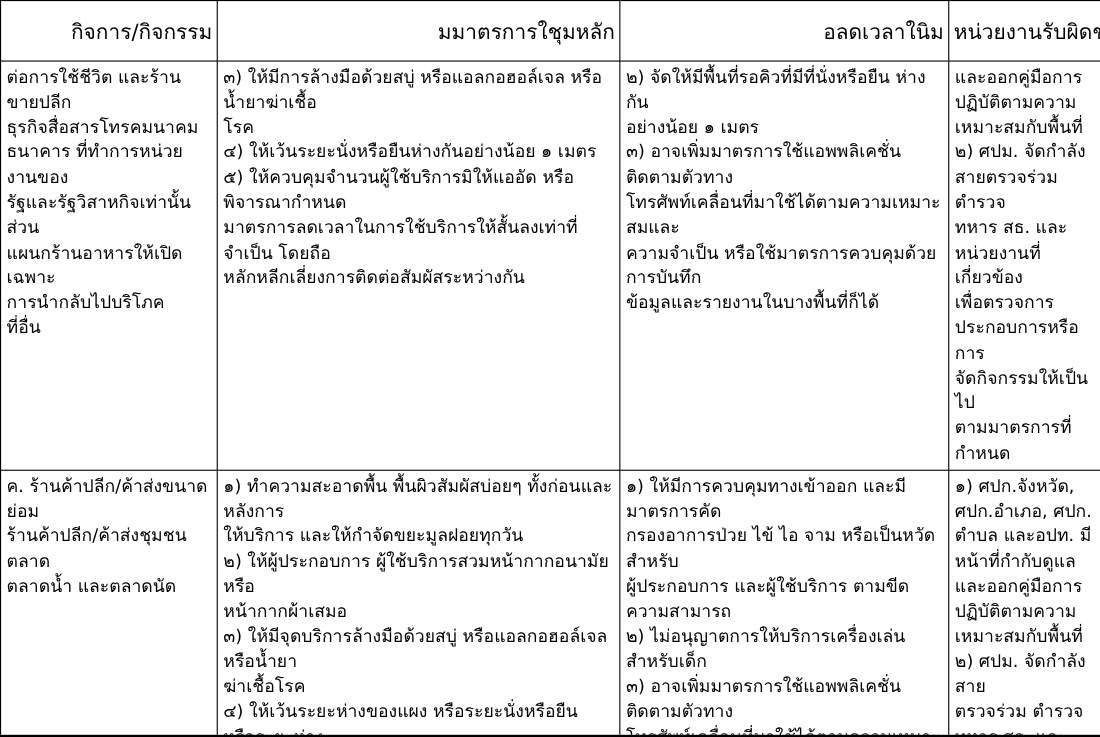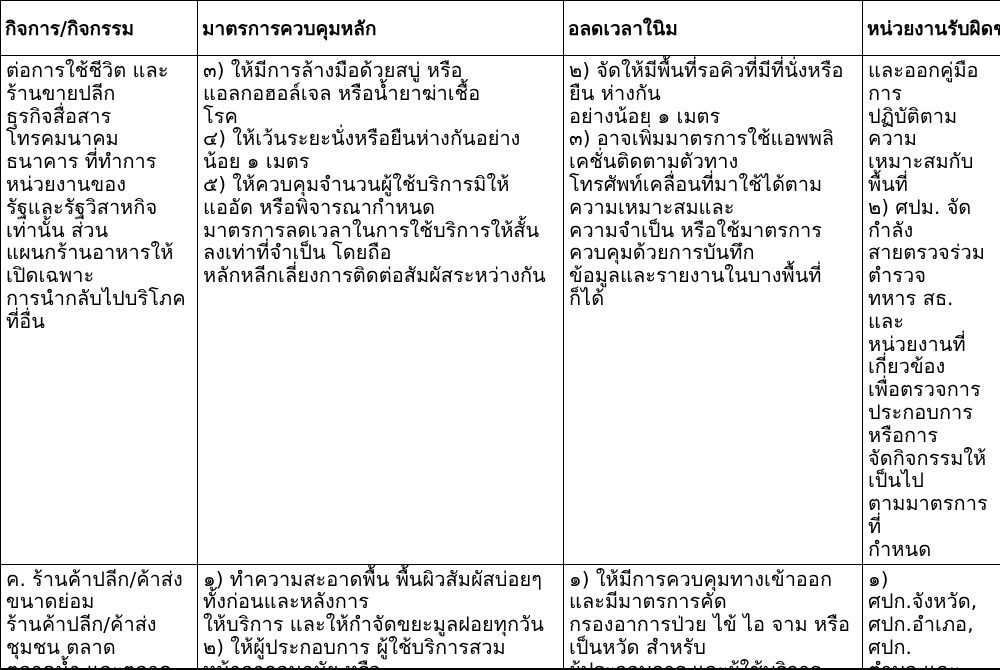--- a/index.html
+++ b/index.html
@@ -31,30 +31,30 @@
   table.measures th,
   table.measures td {
     border: 1px solid #000000;
     box-sizing: border-box;
   }
   table.measures thead tr {
     height: 55px;
   }
   table.measures th {
     font-size: 19px;
-    font-weight: bold;
-    text-align: left;
+    font-weight: normal;
+    text-align: right;
     vertical-align: middle;
     padding: 0 4px;
     white-space: nowrap;
     overflow: hidden;
   }
   table.measures td {
     vertical-align: top;
-    font-size: 20px;
+    font-size: 16px;
     line-height: 22.8px;
     padding: 3px 6px 3px 5px;
     white-space: pre-line;
     overflow: hidden;
   }
   tr.row-first {
     height: 278px;
   }
   tr.row-last {
     height: 337px;
@@ -71,21 +71,21 @@
   <table class="measures">
     <colgroup>
       <col class="c-activity">
       <col class="c-main">
       <col class="c-supplementary">
       <col class="c-agency">
     </colgroup>
     <thead>
       <tr>
         <th>กิจการ/กิจกรรม</th>
-        <th>มาตรการควบคุมหลัก</th>
+        <th>มมาตรการใชุมหลัก</th>
         <th>อลดเวลาในิม</th>
         <th>หน่วยงานรับผิดชอบ</th>
       </tr>
     </thead>
     <tbody>
       <tr class="row-first">
         <td>ต่อการใช้ชีวิต และร้านขายปลีก
 ธุรกิจสื่อสารโทรคมนาคม
 ธนาคาร ที่ทำการหน่วยงานของ
 รัฐและรัฐวิสาหกิจเท่านั้น ส่วน

